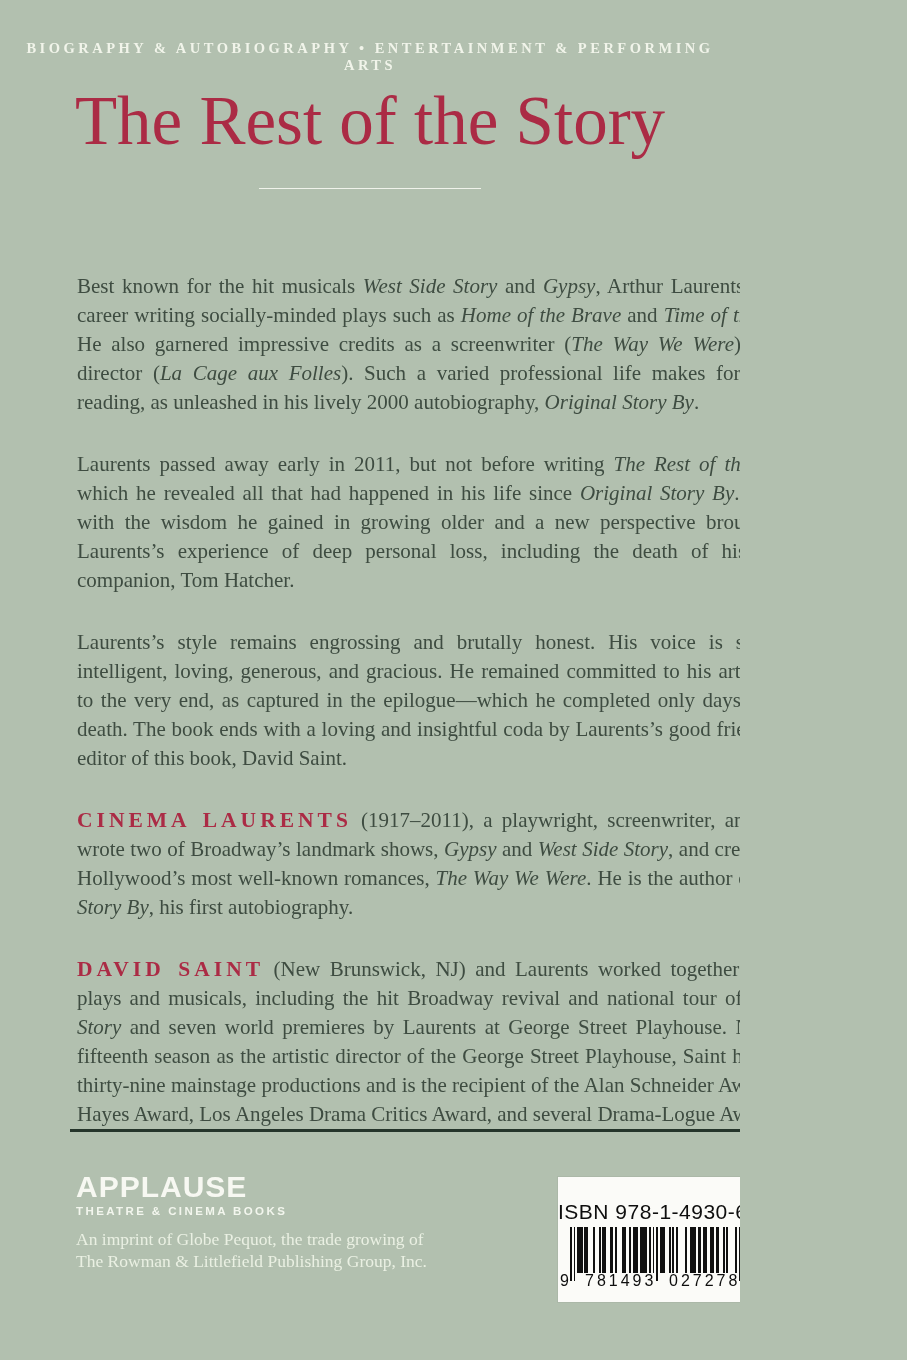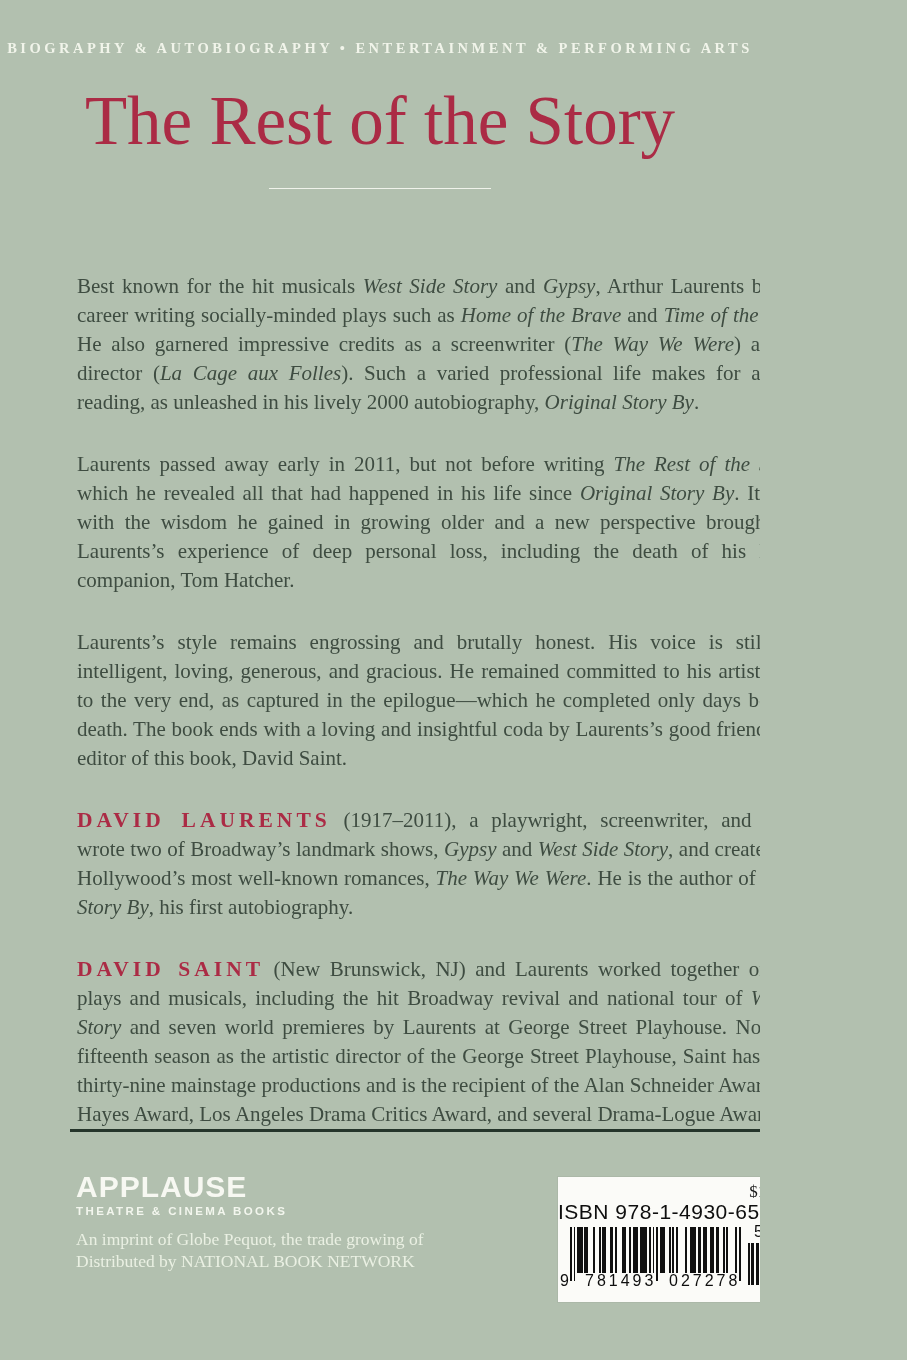--- a/index.html
+++ b/index.html
@@ -1,19 +1,19 @@
 <!DOCTYPE html>
 <html><head>
 <meta charset="utf-8">
 <style>
   html,body { margin:0; padding:0; background:#b2c0af; }
   .cover {
     position:relative; width:740px; height:1360px;
     background:#b2c0af; overflow:hidden;
-    font-family:"Liberation Serif", serif; color:#3e4c41;padding-left:20px;
+    font-family:"Liberation Serif", serif; color:#3e4c41;
   }
   
   .category {
     position:absolute; top:40px; left:0; width:100%;
     text-align:center; font-size:14.5px; font-weight:bold;
     letter-spacing:3.5px; color:#f1f4ea;
   }
   .title {
     position:absolute; top:84px; left:0; width:100%;
     text-align:center; font-size:69px; line-height:1.1;
@@ -100,32 +100,32 @@
 
   <h1 class="title">The Rest of the Story</h1>
 
   <div class="title-rule"></div>
 
 
   <div class="body-copy">
     <p>Best known for the hit musicals <i>West Side Story</i> and <i>Gypsy</i>, Arthur Laurents began his career writing socially-minded plays such as <i>Home of the Brave</i> and <i>Time of the Cuckoo</i>. He also garnered impressive credits as a screenwriter (<i>The Way We Were</i>) and stage director (<i>La Cage aux Folles</i>). Such a varied professional life makes for absorbing reading, as unleashed in his lively 2000 autobiography, <i>Original Story By</i>.</p>
     <p>Laurents passed away early in 2011, but not before writing <i>The Rest of the Story</i>, in which he revealed all that had happened in his life since <i>Original Story By</i>. It is filled with the wisdom he gained in growing older and a new perspective brought on by Laurents’s experience of deep personal loss, including the death of his longtime companion, Tom Hatcher.</p>
     <p>Laurents’s style remains engrossing and brutally honest. His voice is still highly intelligent, loving, generous, and gracious. He remained committed to his artistic vision to the very end, as captured in the epilogue—which he completed only days before his death. The book ends with a loving and insightful coda by Laurents’s good friend and the editor of this book, David Saint.</p>
-    <p><span class="bio-name">DAVID LAURENTS</span><span> (1917–2011), a playwright, screenwriter, and director, wrote two of Broadway’s landmark shows, <i>Gypsy</i> and <i>West Side Story</i>, and created one of Hollywood’s most well-known romances, <i>The Way We Were</i>. He is the author of <i>Original Story By</i>, his first autobiography.</span></p>
+    <p><span class="bio-name">CINEMA LAURENTS</span><span> (1917–2011), a playwright, screenwriter, and director, wrote two of Broadway’s landmark shows, <i>Gypsy</i> and <i>West Side Story</i>, and created one of Hollywood’s most well-known romances, <i>The Way We Were</i>. He is the author of <i>Original Story By</i>, his first autobiography.</span></p>
     <p><span class="bio-name">DAVID SAINT</span><span> (New Brunswick, NJ) and Laurents worked together on eleven plays and musicals, including the hit Broadway revival and national tour of <i>West Side Story</i> and seven world premieres by Laurents at George Street Playhouse. Now in his fifteenth season as the artistic director of the George Street Playhouse, Saint has directed thirty-nine mainstage productions and is the recipient of the Alan Schneider Award, Helen Hayes Award, Los Angeles Drama Critics Award, and several Drama-Logue Awards.</span></p>
   </div>
 
   <div class="footer-rule"></div>
 
   <div class="publisher">
     <div class="logo-title">APPLAUSE</div>
     <div class="logo-sub">THEATRE &amp; CINEMA BOOKS</div>
     <div class="imprint">
       <div>An imprint of Globe Pequot, the trade growing of</div>
-      <div>Distributed by NATIONAL BOOK NETWORK</div>
+      <div>The Rowman &amp; Littlefield Publishing Group, Inc.</div>
     </div>
   </div>
 
   <div class="barcode-box">
     <div class="price">$10.23 US</div>
     <div class="isbn">ISBN 978-1-4930-6522-7</div>
     <div class="bc-main-bars"><span style="display: inline-block; vertical-align: top; width: 1.8px; height: 54px; background: rgb(16, 16, 16);"></span><span style="display: inline-block; vertical-align: top; width: 1.8px; height: 54px; background: transparent;"></span><span style="display: inline-block; vertical-align: top; width: 1.8px; height: 54px; background: rgb(16, 16, 16);"></span><span style="display: inline-block; vertical-align: top; width: 1.8px; height: 46px; background: transparent;"></span><span style="display: inline-block; vertical-align: top; width: 1.8px; height: 46px; background: rgb(16, 16, 16);"></span><span style="display: inline-block; vertical-align: top; width: 1.8px; height: 46px; background: rgb(16, 16, 16);"></span><span style="display: inline-block; vertical-align: top; width: 1.8px; height: 46px; background: rgb(16, 16, 16);"></span><span style="display: inline-block; vertical-align: top; width: 1.8px; height: 46px; background: transparent;"></span><span style="display: inline-block; vertical-align: top; width: 1.8px; height: 46px; background: rgb(16, 16, 16);"></span><span style="display: inline-block; vertical-align: top; width: 1.8px; height: 46px; background: rgb(16, 16, 16);"></span><span style="display: inline-block; vertical-align: top; width: 1.8px; height: 46px; background: transparent;"></span><span style="display: inline-block; vertical-align: top; width: 1.8px; height: 46px; background: transparent;"></span><span style="display: inline-block; vertical-align: top; width: 1.8px; height: 46px; background: transparent;"></span><span style="display: inline-block; vertical-align: top; width: 1.8px; height: 46px; background: rgb(16, 16, 16);"></span><span style="display: inline-block; vertical-align: top; width: 1.8px; height: 46px; background: transparent;"></span><span style="display: inline-block; vertical-align: top; width: 1.8px; height: 46px; background: transparent;"></span><span style="display: inline-block; vertical-align: top; width: 1.8px; height: 46px; background: rgb(16, 16, 16);"></span><span style="display: inline-block; vertical-align: top; width: 1.8px; height: 46px; background: transparent;"></span><span style="display: inline-block; vertical-align: top; width: 1.8px; height: 46px; background: rgb(16, 16, 16);"></span><span style="display: inline-block; vertical-align: top; width: 1.8px; height: 46px; background: rgb(16, 16, 16);"></span><span style="display: inline-block; vertical-align: top; width: 1.8px; height: 46px; background: transparent;"></span><span style="display: inline-block; vertical-align: top; width: 1.8px; height: 46px; background: transparent;"></span><span style="display: inline-block; vertical-align: top; width: 1.8px; height: 46px; background: rgb(16, 16, 16);"></span><span style="display: inline-block; vertical-align: top; width: 1.8px; height: 46px; background: rgb(16, 16, 16);"></span><span style="display: inline-block; vertical-align: top; width: 1.8px; height: 46px; background: transparent;"></span><span style="display: inline-block; vertical-align: top; width: 1.8px; height: 46px; background: rgb(16, 16, 16);"></span><span style="display: inline-block; vertical-align: top; width: 1.8px; height: 46px; background: transparent;"></span><span style="display: inline-block; vertical-align: top; width: 1.8px; height: 46px; background: transparent;"></span><span style="display: inline-block; vertical-align: top; width: 1.8px; height: 46px; background: transparent;"></span><span style="display: inline-block; vertical-align: top; width: 1.8px; height: 46px; background: rgb(16, 16, 16);"></span><span style="display: inline-block; vertical-align: top; width: 1.8px; height: 46px; background: rgb(16, 16, 16);"></span><span style="display: inline-block; vertical-align: top; width: 1.8px; height: 46px; background: transparent;"></span><span style="display: inline-block; vertical-align: top; width: 1.8px; height: 46px; background: transparent;"></span><span style="display: inline-block; vertical-align: top; width: 1.8px; height: 46px; background: rgb(16, 16, 16);"></span><span style="display: inline-block; vertical-align: top; width: 1.8px; height: 46px; background: transparent;"></span><span style="display: inline-block; vertical-align: top; width: 1.8px; height: 46px; background: rgb(16, 16, 16);"></span><span style="display: inline-block; vertical-align: top; width: 1.8px; height: 46px; background: rgb(16, 16, 16);"></span><span style="display: inline-block; vertical-align: top; width: 1.8px; height: 46px; background: rgb(16, 16, 16);"></span><span style="display: inline-block; vertical-align: top; width: 1.8px; height: 46px; background: transparent;"></span><span style="display: inline-block; vertical-align: top; width: 1.8px; height: 46px; background: rgb(16, 16, 16);"></span><span style="display: inline-block; vertical-align: top; width: 1.8px; height: 46px; background: rgb(16, 16, 16);"></span><span style="display: inline-block; vertical-align: top; width: 1.8px; height: 46px; background: rgb(16, 16, 16);"></span><span style="display: inline-block; vertical-align: top; width: 1.8px; height: 46px; background: rgb(16, 16, 16);"></span><span style="display: inline-block; vertical-align: top; width: 1.8px; height: 46px; background: transparent;"></span><span style="display: inline-block; vertical-align: top; width: 1.8px; height: 46px; background: rgb(16, 16, 16);"></span><span style="display: inline-block; vertical-align: top; width: 1.8px; height: 54px; background: transparent;"></span><span style="display: inline-block; vertical-align: top; width: 1.8px; height: 54px; background: rgb(16, 16, 16);"></span><span style="display: inline-block; vertical-align: top; width: 1.8px; height: 54px; background: transparent;"></span><span style="display: inline-block; vertical-align: top; width: 1.8px; height: 54px; background: rgb(16, 16, 16);"></span><span style="display: inline-block; vertical-align: top; width: 1.8px; height: 54px; background: transparent;"></span><span style="display: inline-block; vertical-align: top; width: 1.8px; height: 46px; background: rgb(16, 16, 16);"></span><span style="display: inline-block; vertical-align: top; width: 1.8px; height: 46px; background: rgb(16, 16, 16);"></span><span style="display: inline-block; vertical-align: top; width: 1.8px; height: 46px; background: rgb(16, 16, 16);"></span><span style="display: inline-block; vertical-align: top; width: 1.8px; height: 46px; background: transparent;"></span><span style="display: inline-block; vertical-align: top; width: 1.8px; height: 46px; background: transparent;"></span><span style="display: inline-block; vertical-align: top; width: 1.8px; height: 46px; background: rgb(16, 16, 16);"></span><span style="display: inline-block; vertical-align: top; width: 1.8px; height: 46px; background: transparent;"></span><span style="display: inline-block; vertical-align: top; width: 1.8px; height: 46px; background: rgb(16, 16, 16);"></span><span style="display: inline-block; vertical-align: top; width: 1.8px; height: 46px; background: transparent;"></span><span style="display: inline-block; vertical-align: top; width: 1.8px; height: 46px; background: rgb(16, 16, 16);"></span><span style="display: inline-block; vertical-align: top; width: 1.8px; height: 46px; background: transparent;"></span><span style="display: inline-block; vertical-align: top; width: 1.8px; height: 46px; background: transparent;"></span><span style="display: inline-block; vertical-align: top; width: 1.8px; height: 46px; background: transparent;"></span><span style="display: inline-block; vertical-align: top; width: 1.8px; height: 46px; background: transparent;"></span><span style="display: inline-block; vertical-align: top; width: 1.8px; height: 46px; background: rgb(16, 16, 16);"></span><span style="display: inline-block; vertical-align: top; width: 1.8px; height: 46px; background: transparent;"></span><span style="display: inline-block; vertical-align: top; width: 1.8px; height: 46px; background: transparent;"></span><span style="display: inline-block; vertical-align: top; width: 1.8px; height: 46px; background: rgb(16, 16, 16);"></span><span style="display: inline-block; vertical-align: top; width: 1.8px; height: 46px; background: rgb(16, 16, 16);"></span><span style="display: inline-block; vertical-align: top; width: 1.8px; height: 46px; background: rgb(16, 16, 16);"></span><span style="display: inline-block; vertical-align: top; width: 1.8px; height: 46px; background: transparent;"></span><span style="display: inline-block; vertical-align: top; width: 1.8px; height: 46px; background: rgb(16, 16, 16);"></span><span style="display: inline-block; vertical-align: top; width: 1.8px; height: 46px; background: rgb(16, 16, 16);"></span><span style="display: inline-block; vertical-align: top; width: 1.8px; height: 46px; background: transparent;"></span><span style="display: inline-block; vertical-align: top; width: 1.8px; height: 46px; background: rgb(16, 16, 16);"></span><span style="display: inline-block; vertical-align: top; width: 1.8px; height: 46px; background: rgb(16, 16, 16);"></span><span style="display: inline-block; vertical-align: top; width: 1.8px; height: 46px; background: transparent;"></span><span style="display: inline-block; vertical-align: top; width: 1.8px; height: 46px; background: transparent;"></span><span style="display: inline-block; vertical-align: top; width: 1.8px; height: 46px; background: rgb(16, 16, 16);"></span><span style="display: inline-block; vertical-align: top; width: 1.8px; height: 46px; background: rgb(16, 16, 16);"></span><span style="display: inline-block; vertical-align: top; width: 1.8px; height: 46px; background: transparent;"></span><span style="display: inline-block; vertical-align: top; width: 1.8px; height: 46px; background: rgb(16, 16, 16);"></span><span style="display: inline-block; vertical-align: top; width: 1.8px; height: 46px; background: rgb(16, 16, 16);"></span><span style="display: inline-block; vertical-align: top; width: 1.8px; height: 46px; background: transparent;"></span><span style="display: inline-block; vertical-align: top; width: 1.8px; height: 46px; background: transparent;"></span><span style="display: inline-block; vertical-align: top; width: 1.8px; height: 46px; background: rgb(16, 16, 16);"></span><span style="display: inline-block; vertical-align: top; width: 1.8px; height: 46px; background: transparent;"></span><span style="display: inline-block; vertical-align: top; width: 1.8px; height: 46px; background: rgb(16, 16, 16);"></span><span style="display: inline-block; vertical-align: top; width: 1.8px; height: 46px; background: transparent;"></span><span style="display: inline-block; vertical-align: top; width: 1.8px; height: 46px; background: transparent;"></span><span style="display: inline-block; vertical-align: top; width: 1.8px; height: 46px; background: transparent;"></span><span style="display: inline-block; vertical-align: top; width: 1.8px; height: 46px; background: transparent;"></span><span style="display: inline-block; vertical-align: top; width: 1.8px; height: 54px; background: rgb(16, 16, 16);"></span><span style="display: inline-block; vertical-align: top; width: 1.8px; height: 54px; background: transparent;"></span><span style="display: inline-block; vertical-align: top; width: 1.8px; height: 54px; background: rgb(16, 16, 16);"></span></div>
     <div class="bc-digits">
       <span class="bc-d0">9</span>
       <span class="bc-d1">781493</span>

